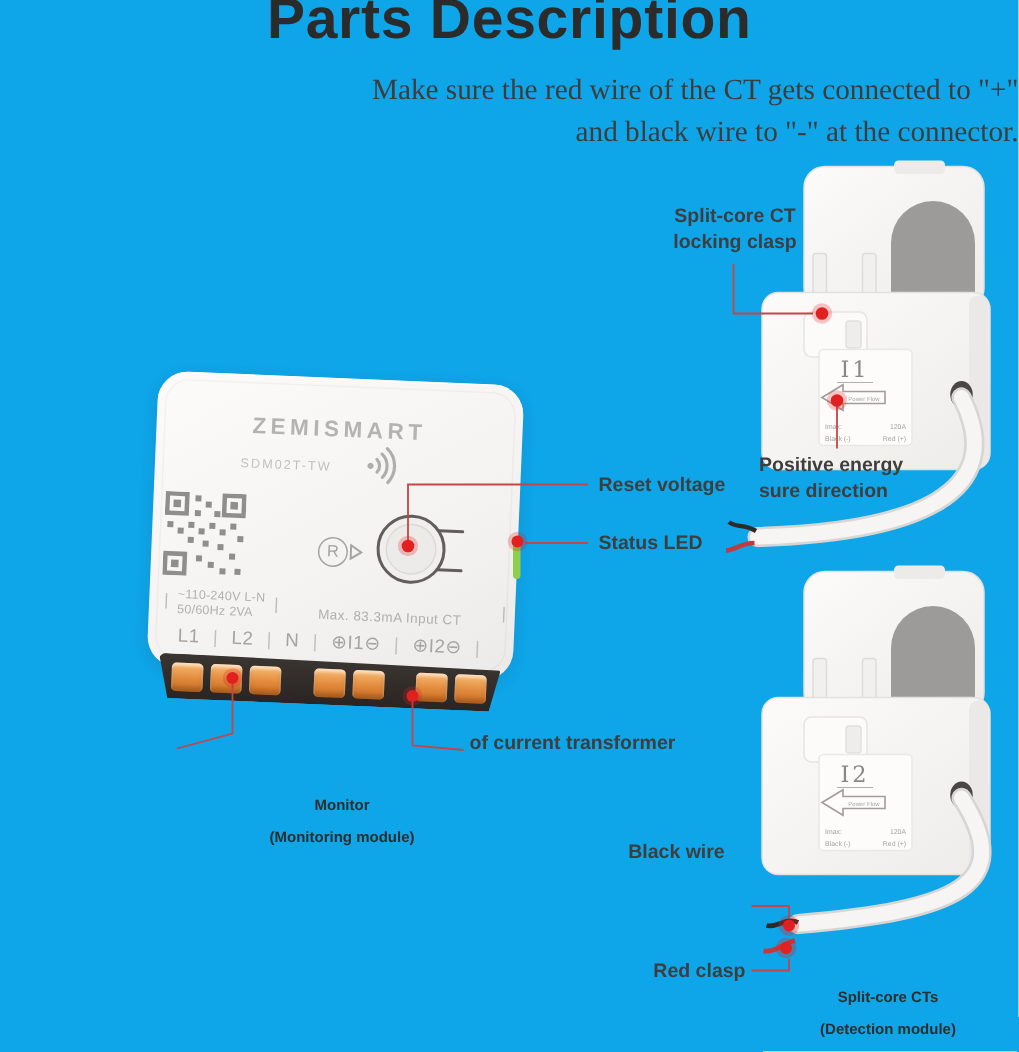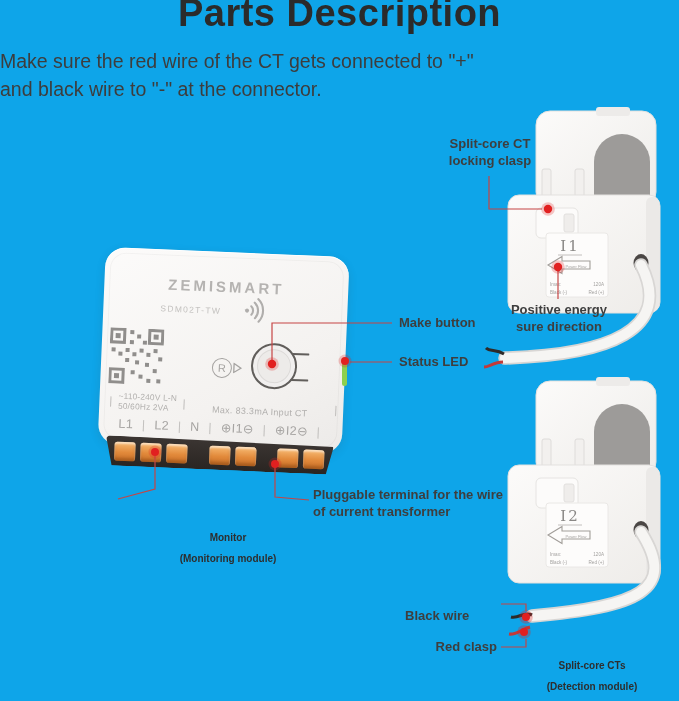--- a/index.html
+++ b/index.html
@@ -2,22 +2,22 @@
 <html><head>
 <meta charset="utf-8">
 <style>
   html,body { margin:0; padding:0; background:#fff; }
   .canvas { position:relative; width:679px; height:701px; background:#0ea5e9;
             font-family:"Liberation Sans",sans-serif; overflow:hidden; }
 
   
   .title { position:absolute; top:-8px; left:0; width:679px; text-align:center;
            font-size:38px; font-weight:800; color:#2b2b2b; letter-spacing:.5px; margin:0; }
-  .subtitle { position:absolute; left:0; width:679px; text-align:left;
-              font-size:19.5px; color:#3d3d3d; margin:0; }
+  .subtitle { position:absolute; left:0; width:679px; text-align:right;
+              font-size:19.5px; color:#3d3d3d; margin:0;font-family:Liberation Serif, serif; }
   .sub1 { top:50px; } .sub2 { top:78px; }
 
   
   .device { position:absolute; left:101px; top:252px; width:244px; height:228px;
             transform:rotate(2.4deg); z-index:2; }
   .device-body { position:absolute; left:0; top:0; width:244px; height:197px;
             background:linear-gradient(150deg,#fcfbfa 0%,#f4f2f0 65%,#eceae8 100%);
             border-radius:20px;
             box-shadow:0 3px 10px rgba(60,50,40,.13), inset 0 1px 0 rgba(255,255,255,.9); }
   .lid { position:absolute; inset:5px; border-radius:16px; border:1px solid rgba(0,0,0,.035); }
@@ -61,24 +61,24 @@
   .ct-tiny.e { text-anchor:end; }
 
   
   .overlay { position:absolute; left:0; top:0; z-index:6; pointer-events:none; }
 
   
   .ann { position:absolute; font-size:13px; color:#3e3e3e; line-height:16.5px; z-index:8;font-weight:bold; }
   .ann-reset   { left:399px; top:315px; }
   .ann-status  { left:399px; top:354px; }
   .ann-clasp   { left:437px; top:136px; width:106px; text-align:center; }
-  .ann-flow    { left:506px; top:302px; width:106px; text-align:center; }
+  .ann-flow    { left:506px; top:302px; width:106px; }
   .ann-voltage { left:0;     top:487px; width:116px; text-align:right; }
   .ann-ct      { left:313px; top:487px; width:195px; }
-  .ann-black   { left:405px; top:608px; width:92px; text-align:left; }
+  .ann-black   { left:405px; top:560px; width:92px; text-align:center; }
   .ann-red     { left:405px; top:639px; width:92px; text-align:right; }
 
   .caption { position:absolute; font-weight:700; color:#2e2e2e; font-size:10px;
              text-align:center; line-height:21px; z-index:8; }
   .cap-monitor { left:127px; top:527px; width:202px; }
   .cap-cts     { left:491px; top:655px; width:202px; }
 </style>
 </head>
 <body>
 
@@ -319,32 +319,31 @@
         <circle cx="526" cy="617" r="6.8" opacity="0.3"></circle>
           <circle cx="526" cy="617" r="4"></circle>
       </g>
       <g>
         <circle cx="524" cy="632" r="6.8" opacity="0.3"></circle>
           <circle cx="524" cy="632" r="4"></circle>
       </g>
     </g>
   </svg>
 
-  <div class="ann ann-reset">Make button</div>
+  <div class="ann ann-reset">Reset voltage</div>
   <div class="ann ann-status">Status LED</div>
   <div class="ann ann-clasp">
     <div>Split-core CT</div>
     <div>locking clasp</div>
   </div>
   <div class="ann ann-flow">
     <div>Positive energy</div>
     <div>sure direction</div>
   </div>
   <div class="ann ann-ct">
-    <div>Pluggable terminal for the wire</div>
     <div>of current transformer</div>
   </div>
   <div class="ann ann-black">Black wire</div>
   <div class="ann ann-red">Red clasp</div>
 
   <div class="caption cap-monitor">
     <div>Monitor</div>
     <div>(Monitoring module)</div>
   </div>
   <div class="caption cap-cts">

